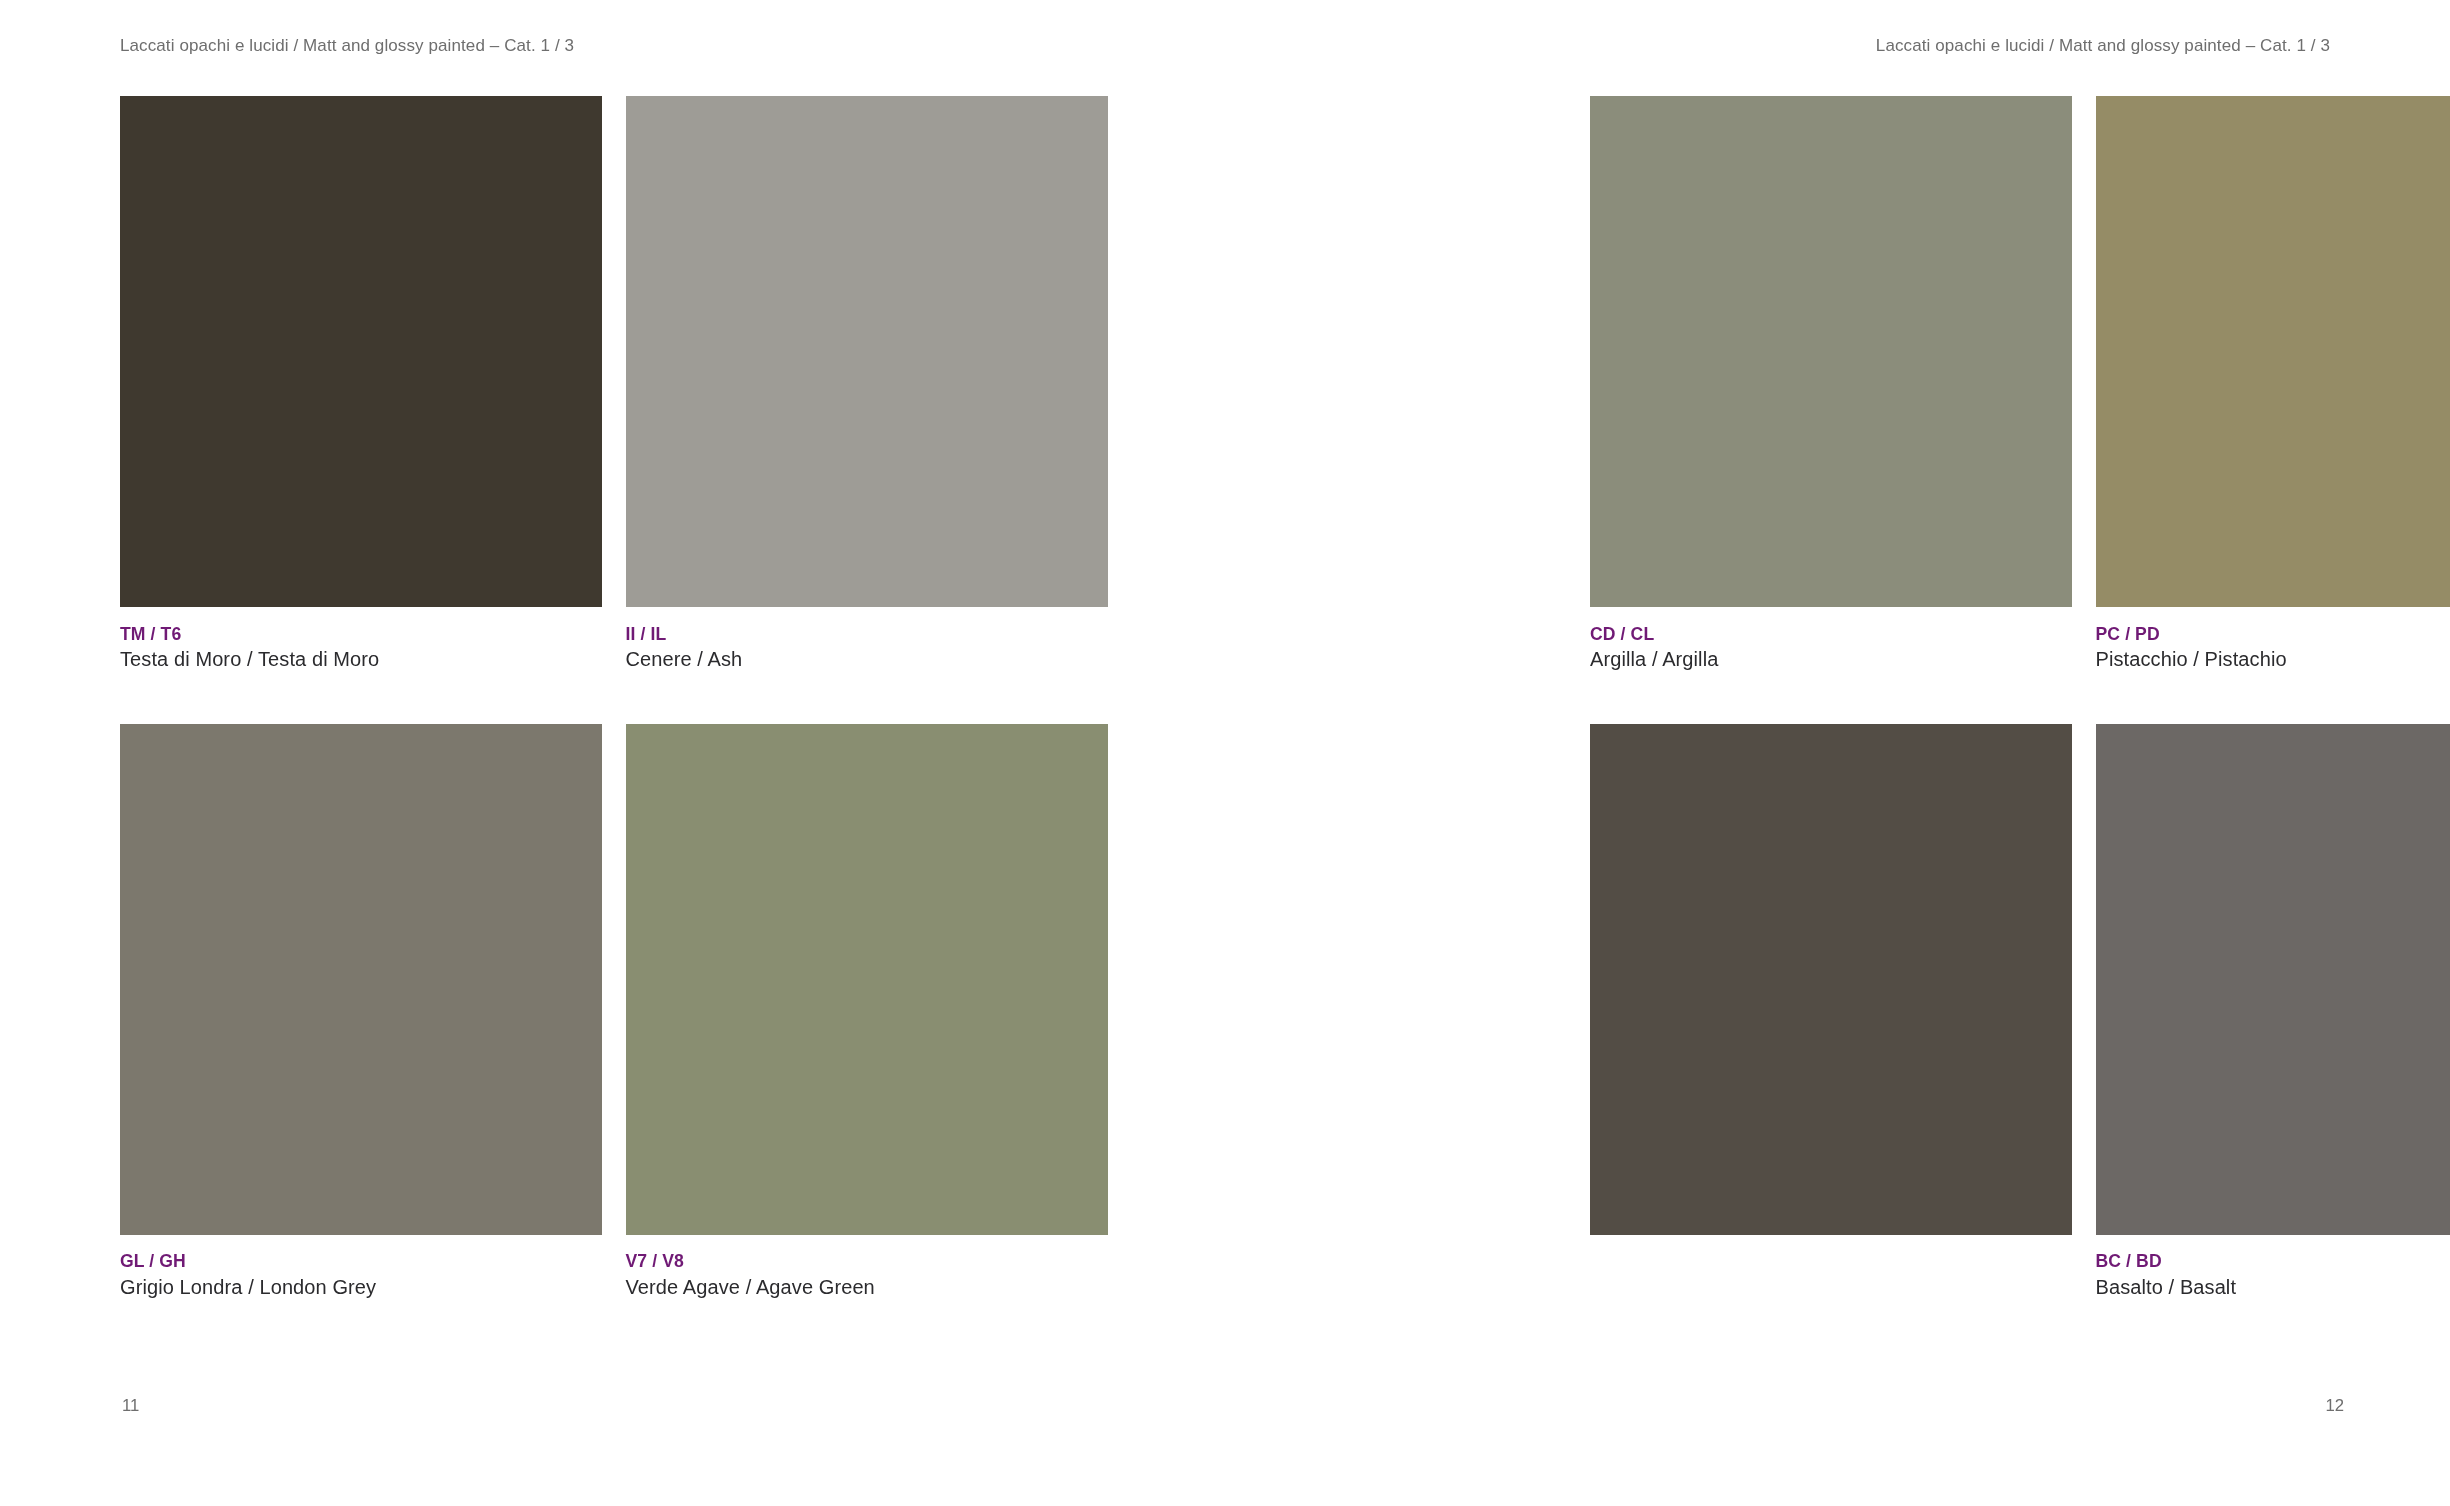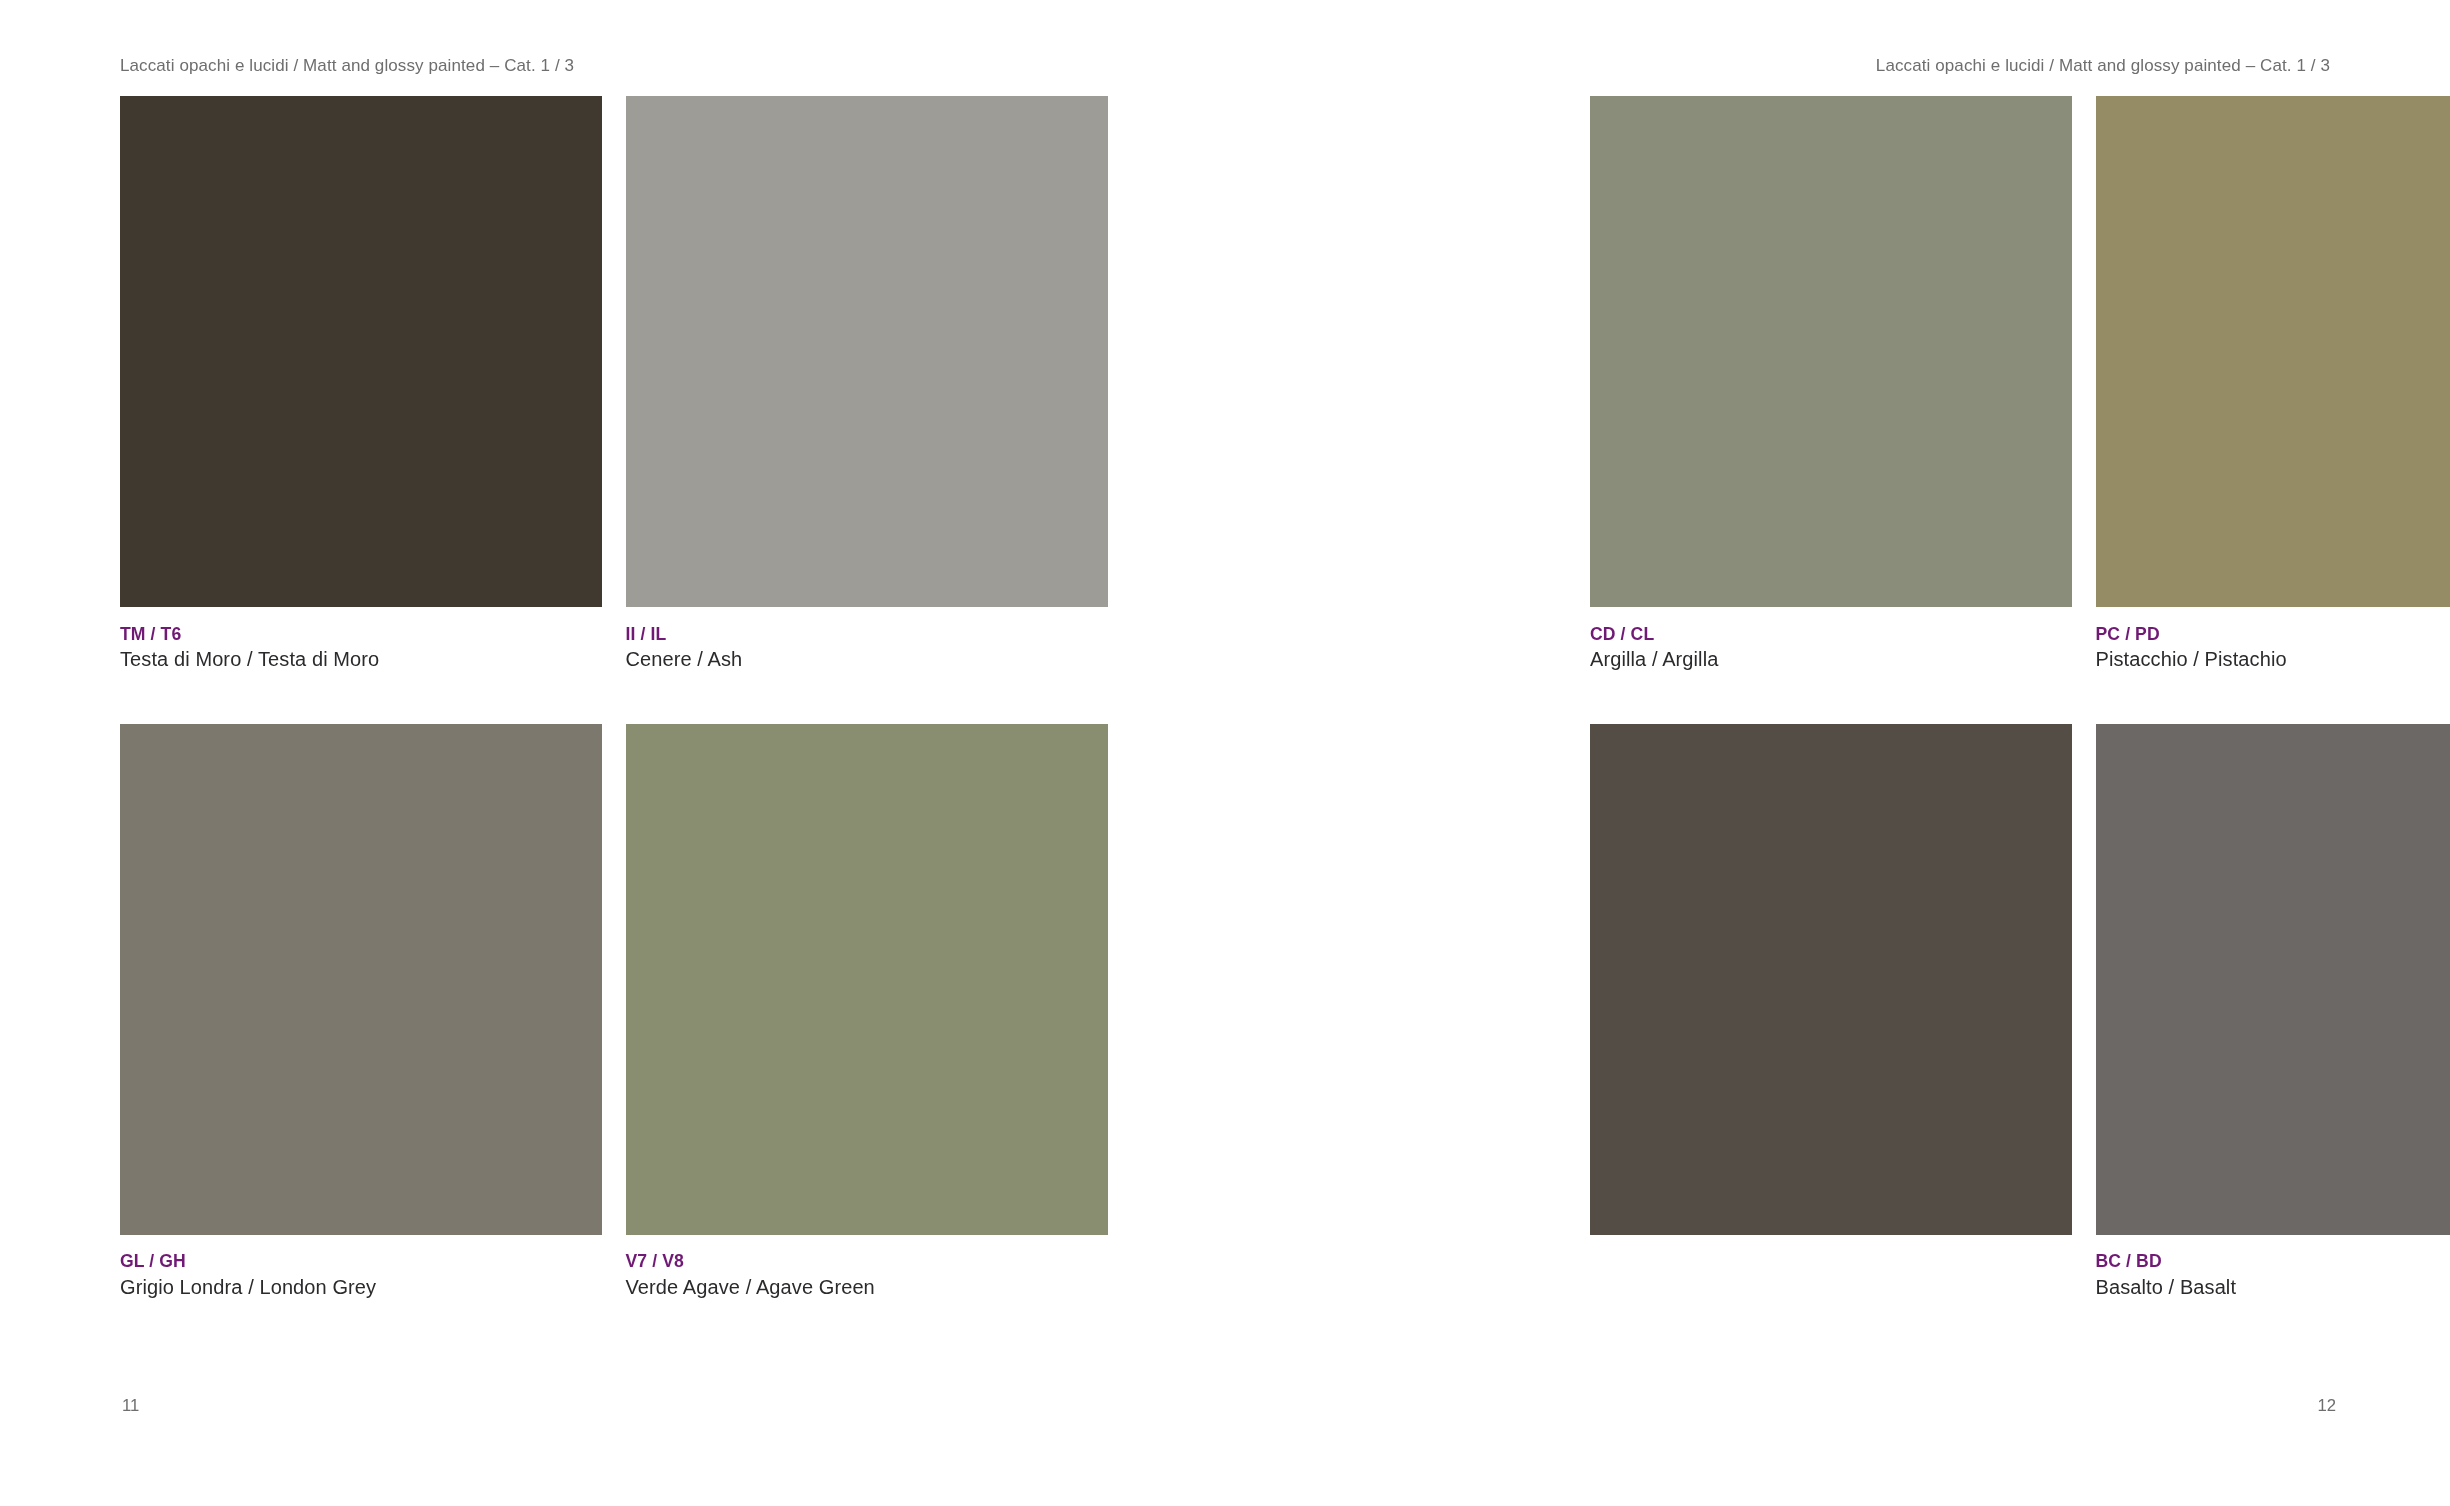--- a/index.html
+++ b/index.html
@@ -28,21 +28,21 @@
     height: 1506px;
     box-sizing: border-box;
   }
 
   .page-left  { padding: 0 0 0 0; }
   .page-right { padding: 0 0 0 0; }
 
   
   .running-head {
     position: absolute;
-    top: 56px;
+    top: 36px;
     font-size: 17px;
     line-height: 1.2;
     color: #6e6e6e;
     letter-spacing: 0.1px;
     white-space: nowrap;
   }
   .page-left .running-head  { left: 120px; }
   .page-right .running-head { right: 120px; text-align: right; }
 
   
@@ -89,21 +89,21 @@
   }
 
   
   .folio {
     position: absolute;
     bottom: 90px;
     font-size: 16.7px;
     color: #6e6e6e;
   }
   .page-left .folio  { left: 122px; text-align: center; }
-  .page-right .folio { right: 114px; }
+  .page-right .folio { right: 106px; }
 </style>
 </head>
 <body>
 
 <div class="spread">
 
   <div class="page page-left">
 
     <div class="running-head">Laccati opachi e lucidi / Matt and glossy painted – Cat. 1 / 3</div>
 

